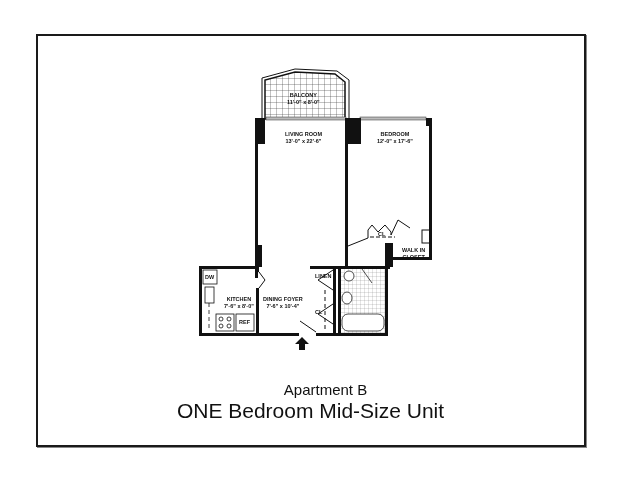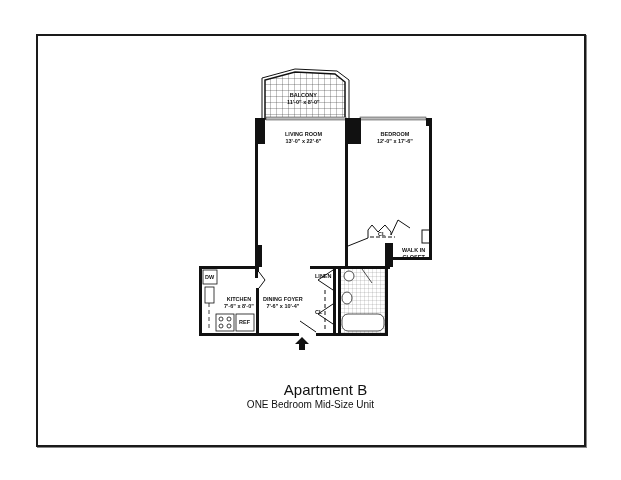--- a/index.html
+++ b/index.html
@@ -2,21 +2,21 @@
 <html><head>
 <meta charset="utf-8">
 <style>
   html, body { margin:0; padding:0; background:#ffffff; }
   body { width:621px; height:480px; position:relative; overflow:hidden; font-family:"Liberation Sans", sans-serif; }
   .frame { position:absolute; left:36px; top:34px; width:546px; height:409px; border:2px solid #1a1a1a; box-shadow:1px 1px 0 #888; }
   svg.plan { position:absolute; left:0; top:0; }
   .lbl { position:absolute; font-family:"Liberation Sans", sans-serif; font-size:5.5px; font-weight:bold; color:#111; text-align:center; line-height:6.5px; white-space:nowrap; }
   .caption { position:absolute; left:0; width:621px; text-align:center; color:#111; font-family:"Liberation Sans", sans-serif; }
   .cap1 { top:381px; font-size:15px; left:15px; }
-  .cap2 { top:399px; font-size:10px; }
+  .cap2 { top:399px; font-size:21px; }
 </style>
 </head>
 <body>
 
 <div class="frame"></div>
 
 <svg class="plan" width="621" height="480" viewBox="0 0 621 480">
   <defs>
     <pattern id="grid" width="6" height="6" patternUnits="userSpaceOnUse">
       <path d="M6 0 L0 0 0 6" fill="none" stroke="#333" stroke-width="0.6"></path>

